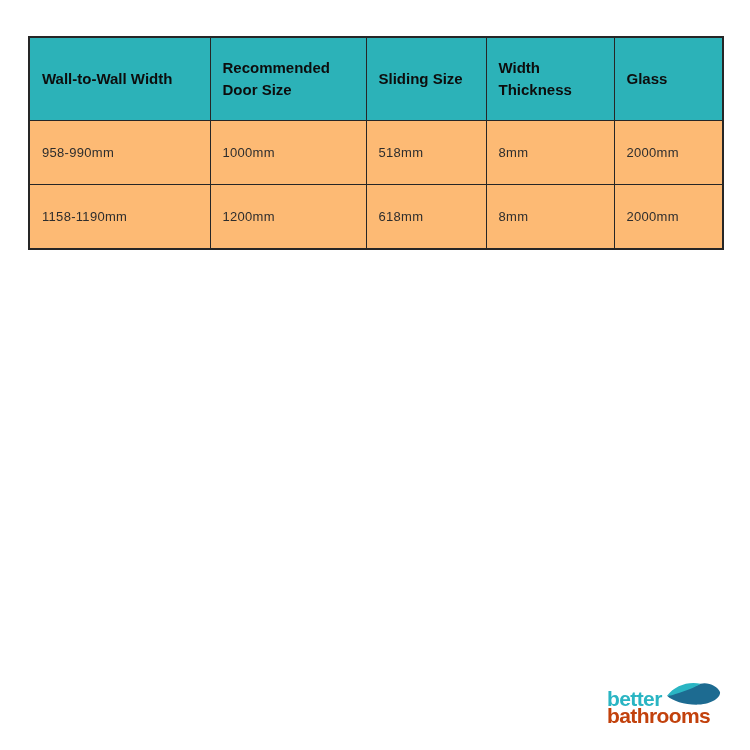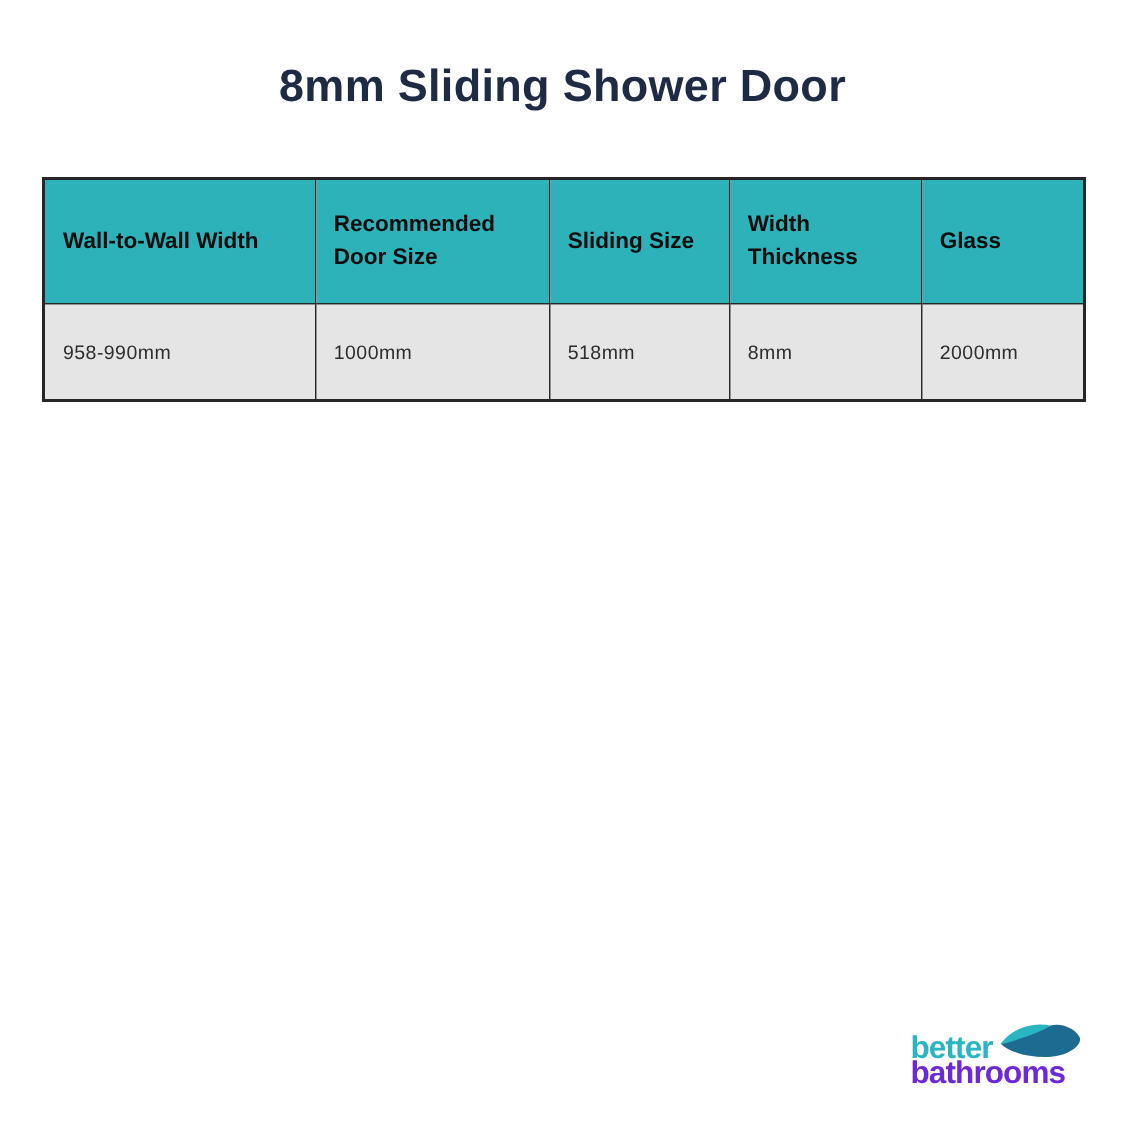--- a/index.html
+++ b/index.html
@@ -47,21 +47,21 @@
     font-weight: bold;
     height: 82px;
     line-height: 1.45;
   }
   table.size-guide td {
     height: 63px;
     font-size: 13px;
     font-weight: normal;
     color: #2d2d2d;
     letter-spacing: 0.3px;
-    background: #e5e5e5;
+    background: #fdba74;
   }
 
   .logo {
     position: absolute;
     right: 7px;
     bottom: 25px;
     width: 136px;
     margin-left: 34px;
   }
   .logo-top {
@@ -74,32 +74,31 @@
     font-weight: bold;
     line-height: 15px;
     letter-spacing: -0.6px;
   }
   .logo-wave {
     margin-left: 3px;
     margin-bottom: 0px;
     display: block;
   }
   .logo-bathrooms {
-    color: #6d28d9;
+    color: #c2410c;
     font-size: 21px;
     font-weight: bold;
     line-height: 19px;
     letter-spacing: -0.6px;
   }
 </style>
 </head>
 <body>
 
 <h1 class="title">
-  <span>8mm Sliding Shower Door</span>
 </h1>
 
 <table class="size-guide">
   <colgroup>
     <col style="width:181px">
     <col style="width:156px">
     <col style="width:120px">
     <col style="width:128px">
     <col style="width:109px">
   </colgroup>
@@ -113,20 +112,27 @@
     </tr>
   </thead>
   <tbody>
     <tr>
       <td>958-990mm</td>
       <td>1000mm</td>
       <td>518mm</td>
       <td>8mm</td>
       <td>2000mm</td>
     </tr>
+    <tr>
+      <td>1158-1190mm</td>
+      <td>1200mm</td>
+      <td>618mm</td>
+      <td>8mm</td>
+      <td>2000mm</td>
+    </tr>
   </tbody>
 </table>
 
 <div class="logo">
   <div class="logo-top">
     <span class="logo-better">better</span>
     <svg class="logo-wave" width="58" height="26" viewBox="0 0 60 28" aria-hidden="true">
       <path d="M1,17 C12,13 28,8 37,4 C45,1.5 56,7 58,13 C59,19 49,26 35,26.5 C21,27 7,23 1,17 Z" fill="#1d6b91"></path>
       <path d="M1,17 C9,6 24,1 37,4 C31,8 20,12 10,15 C6,16.5 3,17 1,17 Z" fill="#2ab5c3"></path>
     </svg>

